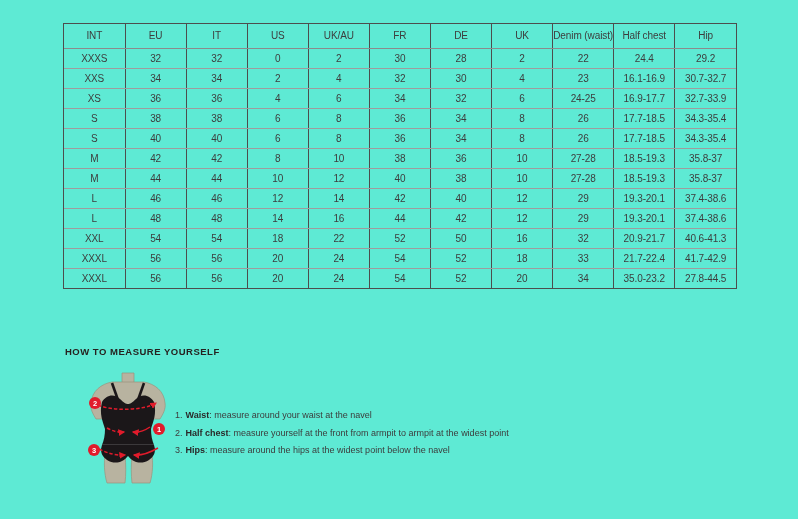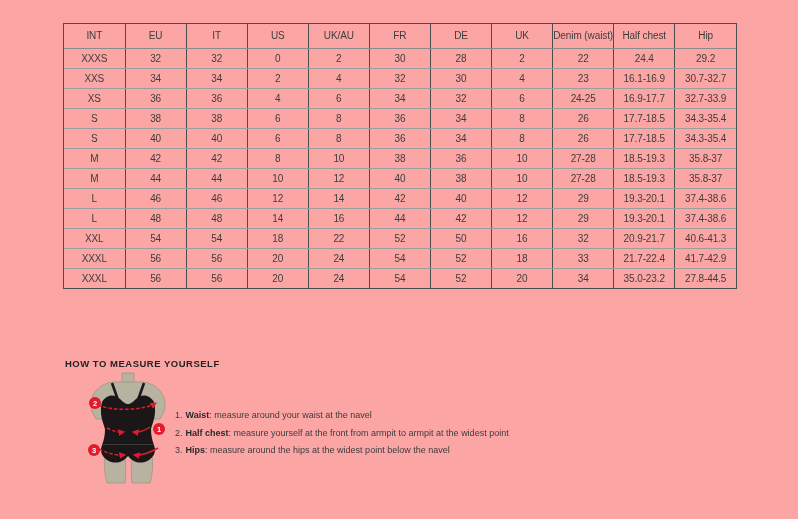--- a/index.html
+++ b/index.html
@@ -1,37 +1,37 @@
 <!DOCTYPE html>
 <html><head>
 <meta charset="utf-8">
 <style>
   * { margin:0; padding:0; box-sizing:border-box; }
   html,body { background:#ffffff; }
   body { font-family:"Liberation Sans", sans-serif; }
-  .page { position:relative; width:798px; height:519px; background:#fca5a5; overflow:hidden; }
+  .page { position:relative; width:798px; height:519px; background:#5eead4; overflow:hidden; }
 
   
   .table-wrap { position:absolute; left:63px; top:23px; width:674px; border:1px solid #4d4d4d; }
   table.size-chart { width:100%; border-collapse:collapse; table-layout:fixed; }
   .size-chart th, .size-chart td {
     border-right:1px solid #4d4d4d;
     border-bottom:1px solid #9d9d9d;
     font-size:10px; color:#3d3d3d; text-align:center; vertical-align:middle;
     font-weight:normal; letter-spacing:-0.1px; padding:0; overflow:hidden; white-space:nowrap;
   }
   .size-chart th { height:24px; }
   .size-chart td { height:20px; }
   .size-chart th:last-child, .size-chart td:last-child { border-right:none; }
   .size-chart tbody tr:last-child td { border-bottom:none; }
   .size-chart thead th { border-bottom:1px solid #8b8b8b; }
 
   
   .measure-heading {
-    position:absolute; left:65px; top:358px;
+    position:absolute; left:65px; top:346px;
     font-size:9.5px; font-weight:bold; letter-spacing:0.5px; color:#262220;
   }
   .measure-list { position:absolute; left:175px; top:371px; width:420px;margin-top:39px; }
   .measure-item { font-size:9px; color:#3c3c3c; margin-bottom:7.5px; line-height:10px; }
   .measure-item .num { margin-right:3px; }
   .measure-item b { color:#2a2a2a; }
 
   .figure-wrap { position:absolute; left:81px; top:372px; width:95px; height:118px; }
   .figure-wrap svg { display:block; width:95px; height:118px; }
 </style>

